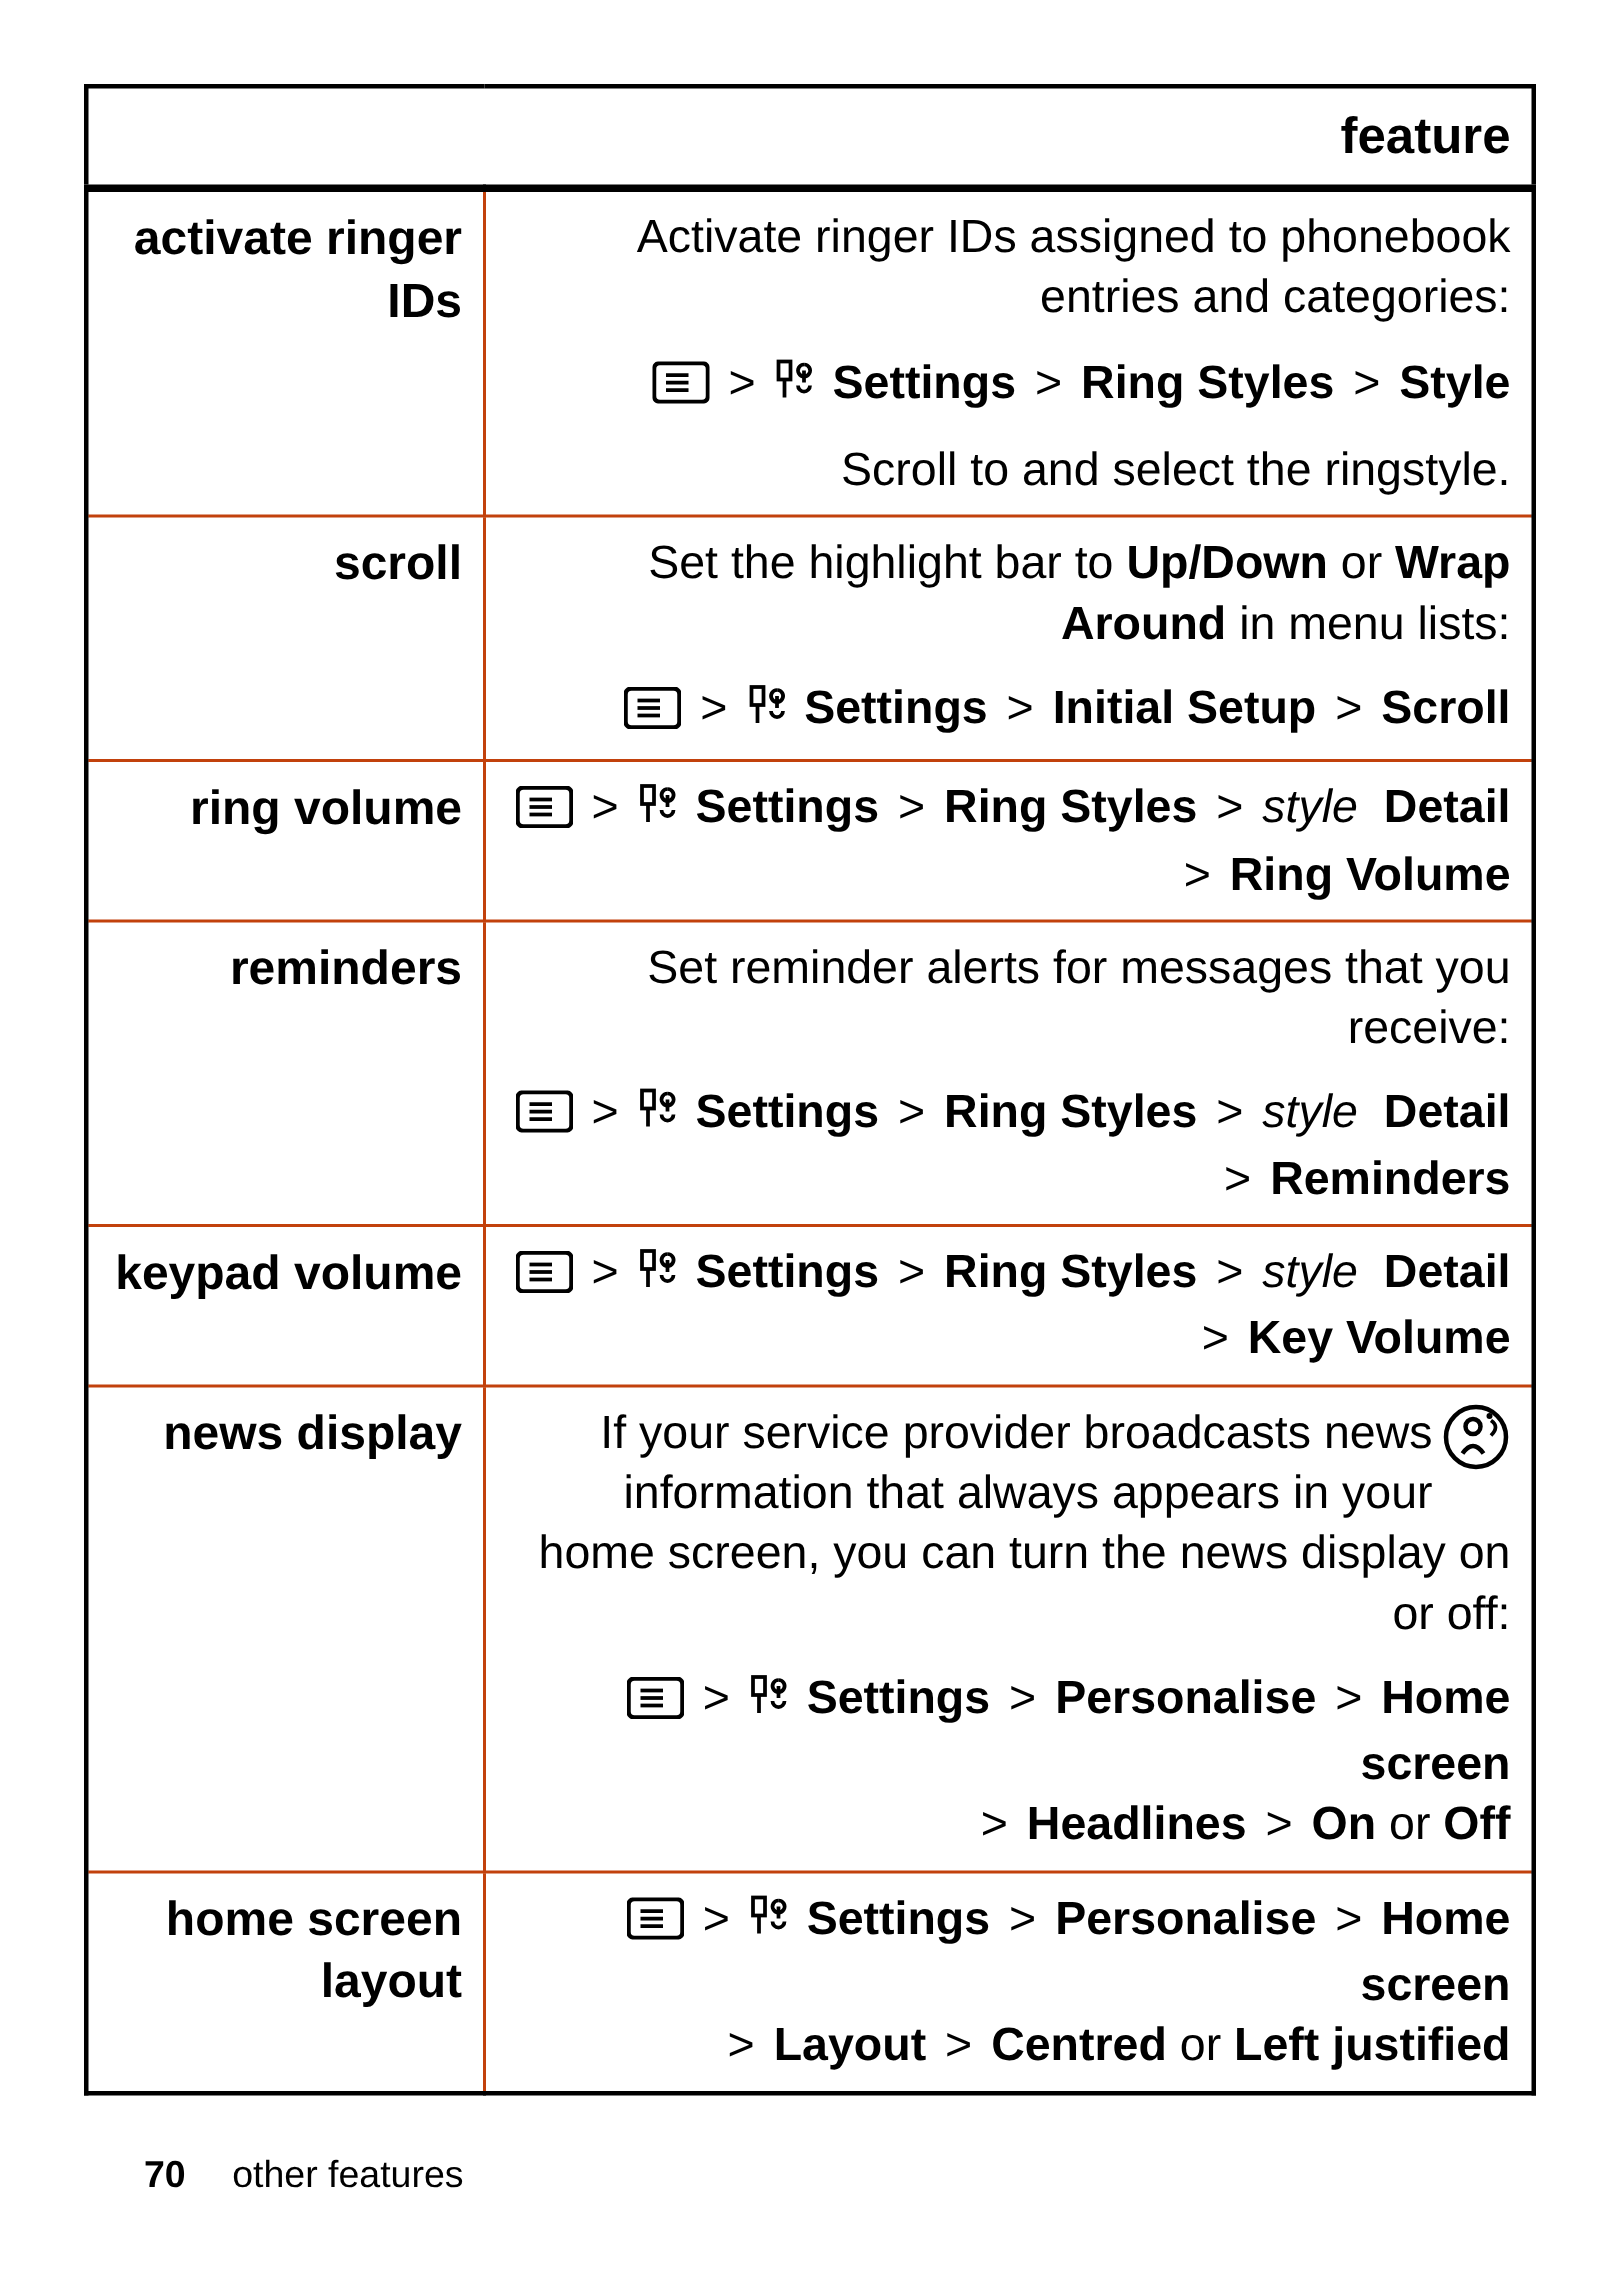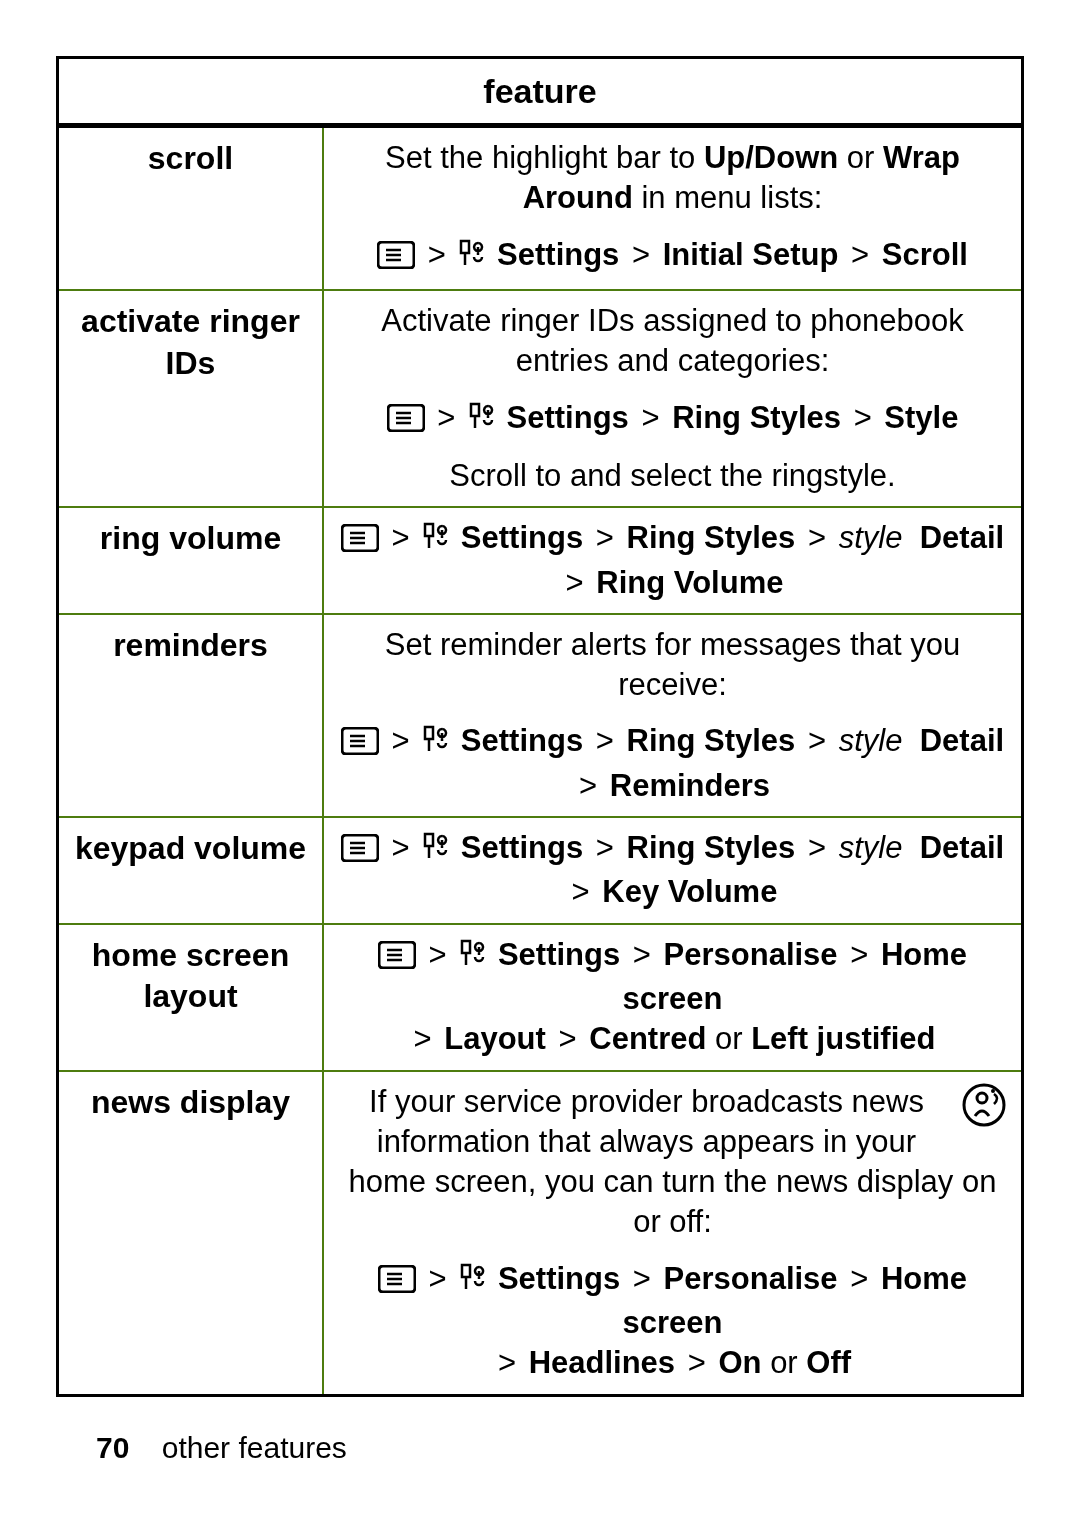--- a/index.html
+++ b/index.html
@@ -16,24 +16,24 @@
     position: relative;
   }
   .tbl {
     width: 100%;
     border: 3px solid #000;
     border-collapse: collapse;
     font-size: 31px;
     line-height: 1.3;
   }
   .tbl th, .tbl td {
-    border: 2px solid #4d7c0f;
+    border: 2px solid #c2410c;
     padding: 10px 14px 10px 14px;
     vertical-align: top;
-    text-align: center;
+    text-align: right;
   }
   .tbl th.header {
     font-size: 34px;
     font-weight: bold;
     border-bottom: 5px solid #000;
   }
   .col-feature {
     width: 235px;
     font-weight: bold;
     font-size: 32px;
@@ -52,37 +52,69 @@
   .op-icon {
     display: inline-block;
     vertical-align: middle;
     float: right;
     margin-left: 6px;
   }
   .footer {
     position: absolute;
     left: 96px;
     bottom: 56px;
-    font-size: 30px;
+    font-size: 25px;
   }
   .footer .pn { font-weight: bold; margin-right: 24px; }
   .after-text { margin-top: 14px; }
 </style>
 </head>
 <body>
 
 <div class="page">
 
   <table class="tbl">
     <tbody>
         <tr>
       <th class="header" colspan="2">feature</th>
     </tr>
 
     <tr>
+      <td class="col-feature">activate ringer IDs</td>
+      <td>
+        <div>Activate ringer IDs assigned to phonebook entries and categories:</div>
+        <div class="navline">
+          <span class="menu-icon">
+            <svg width="38" height="28">
+                  <rect x="1" y="1" width="36" height="26" rx="4" fill="none" stroke="#000" stroke-width="3"></rect>
+                  <line x1="9" y1="9" x2="24" y2="9" stroke="#000" stroke-width="2.5"></line>
+                  <line x1="9" y1="14" x2="24" y2="14" stroke="#000" stroke-width="2.5"></line>
+                  <line x1="9" y1="19" x2="24" y2="19" stroke="#000" stroke-width="2.5"></line>
+                </svg>
+          </span>
+          <span class="gt">&gt;</span>
+          <span class="tool-icon">
+            <svg width="30" height="30">
+                  <rect x="3" y="2" width="8" height="12" fill="none" stroke="#000" stroke-width="2.5"></rect>
+                  <line x1="7" y1="14" x2="7" y2="26" stroke="#000" stroke-width="2.5"></line>
+                  <path d="M20 4 a4 4 0 1 0 0.1 0 M20 8 L20 16" fill="none" stroke="#000" stroke-width="2.5"></path>
+                  <path d="M16 18 a4 4 0 0 0 8 0" fill="none" stroke="#000" stroke-width="2.5"></path>
+                </svg>
+          </span>
+          <span class="b">Settings</span>
+          <span class="gt">&gt;</span>
+          <span class="b">Ring Styles</span>
+          <span class="gt">&gt;</span>
+          <span class="b">Style</span>
+        </div>
+        <div class="after-text">Scroll to and select the ringstyle.</div>
+      </td>
+    </tr>
+
+    <tr>
       <td class="col-feature">scroll</td>
       <td>
         <div>
           <span>Set the highlight bar to </span><span class="b">Up/Down</span><span> or </span><span class="b">Wrap Around</span><span> in menu lists:</span>
         </div>
         <div class="navline">
           <span class="menu-icon">
             <svg width="38" height="28">
                   <rect x="1" y="1" width="36" height="26" rx="4" fill="none" stroke="#000" stroke-width="3"></rect>
                   <line x1="9" y1="9" x2="24" y2="9" stroke="#000" stroke-width="2.5"></line>
@@ -102,52 +134,20 @@
           <span class="b">Settings</span>
           <span class="gt">&gt;</span>
           <span class="b">Initial Setup</span>
           <span class="gt">&gt;</span>
           <span class="b">Scroll</span>
         </div>
       </td>
     </tr>
 
     <tr>
-      <td class="col-feature">activate ringer IDs</td>
-      <td>
-        <div>Activate ringer IDs assigned to phonebook entries and categories:</div>
-        <div class="navline">
-          <span class="menu-icon">
-            <svg width="38" height="28">
-                  <rect x="1" y="1" width="36" height="26" rx="4" fill="none" stroke="#000" stroke-width="3"></rect>
-                  <line x1="9" y1="9" x2="24" y2="9" stroke="#000" stroke-width="2.5"></line>
-                  <line x1="9" y1="14" x2="24" y2="14" stroke="#000" stroke-width="2.5"></line>
-                  <line x1="9" y1="19" x2="24" y2="19" stroke="#000" stroke-width="2.5"></line>
-                </svg>
-          </span>
-          <span class="gt">&gt;</span>
-          <span class="tool-icon">
-            <svg width="30" height="30">
-                  <rect x="3" y="2" width="8" height="12" fill="none" stroke="#000" stroke-width="2.5"></rect>
-                  <line x1="7" y1="14" x2="7" y2="26" stroke="#000" stroke-width="2.5"></line>
-                  <path d="M20 4 a4 4 0 1 0 0.1 0 M20 8 L20 16" fill="none" stroke="#000" stroke-width="2.5"></path>
-                  <path d="M16 18 a4 4 0 0 0 8 0" fill="none" stroke="#000" stroke-width="2.5"></path>
-                </svg>
-          </span>
-          <span class="b">Settings</span>
-          <span class="gt">&gt;</span>
-          <span class="b">Ring Styles</span>
-          <span class="gt">&gt;</span>
-          <span class="b">Style</span>
-        </div>
-        <div class="after-text">Scroll to and select the ringstyle.</div>
-      </td>
-    </tr>
-
-    <tr>
       <td class="col-feature">ring volume</td>
       <td>
         <div class="navline nomt">
           <span class="menu-icon">
             <svg width="38" height="28">
                   <rect x="1" y="1" width="36" height="26" rx="4" fill="none" stroke="#000" stroke-width="3"></rect>
                   <line x1="9" y1="9" x2="24" y2="9" stroke="#000" stroke-width="2.5"></line>
                   <line x1="9" y1="14" x2="24" y2="14" stroke="#000" stroke-width="2.5"></line>
                   <line x1="9" y1="19" x2="24" y2="19" stroke="#000" stroke-width="2.5"></line>
                 </svg>
@@ -232,55 +232,20 @@
           </span>
           <span class="b">Settings</span>
           <span class="gt">&gt;</span>
           <span class="b">Ring Styles</span>
           <span class="gt">&gt;</span>
           <span class="i">style</span>
           <span class="b">&nbsp;</span><span class="b">Detail</span>
           <br>
           <span class="gt">&gt;</span>
           <span class="b">Key Volume</span>
-        </div>
-      </td>
-    </tr>
-
-    <tr>
-      <td class="col-feature">home screen layout</td>
-      <td>
-        <div class="navline nomt">
-          <span class="menu-icon">
-            <svg width="38" height="28">
-                  <rect x="1" y="1" width="36" height="26" rx="4" fill="none" stroke="#000" stroke-width="3"></rect>
-                  <line x1="9" y1="9" x2="24" y2="9" stroke="#000" stroke-width="2.5"></line>
-                  <line x1="9" y1="14" x2="24" y2="14" stroke="#000" stroke-width="2.5"></line>
-                  <line x1="9" y1="19" x2="24" y2="19" stroke="#000" stroke-width="2.5"></line>
-                </svg>
-          </span>
-          <span class="gt">&gt;</span>
-          <span class="tool-icon">
-            <svg width="30" height="30">
-                  <rect x="3" y="2" width="8" height="12" fill="none" stroke="#000" stroke-width="2.5"></rect>
-                  <line x1="7" y1="14" x2="7" y2="26" stroke="#000" stroke-width="2.5"></line>
-                  <path d="M20 4 a4 4 0 1 0 0.1 0 M20 8 L20 16" fill="none" stroke="#000" stroke-width="2.5"></path>
-                  <path d="M16 18 a4 4 0 0 0 8 0" fill="none" stroke="#000" stroke-width="2.5"></path>
-                </svg>
-          </span>
-          <span class="b">Settings</span>
-          <span class="gt">&gt;</span>
-          <span class="b">Personalise</span>
-          <span class="gt">&gt;</span>
-          <span class="b">Home screen</span>
-          <br>
-          <span class="gt">&gt;</span>
-          <span class="b">Layout</span>
-          <span class="gt">&gt;</span>
-          <span class="b">Centred</span><span> or </span><span class="b">Left justified</span>
         </div>
       </td>
     </tr>
 
     <tr>
       <td class="col-feature">news display</td>
       <td>
         <span class="op-icon">
           <svg width="46" height="46">
                 <circle cx="23" cy="23" r="20" fill="none" stroke="#000" stroke-width="3"></circle>
@@ -316,20 +281,55 @@
           <span class="b">Home screen</span>
           <br>
           <span class="gt">&gt;</span>
           <span class="b">Headlines</span>
           <span class="gt">&gt;</span>
           <span class="b">On</span><span> or </span><span class="b">Off</span>
         </div>
       </td>
     </tr>
 
+    <tr>
+      <td class="col-feature">home screen layout</td>
+      <td>
+        <div class="navline nomt">
+          <span class="menu-icon">
+            <svg width="38" height="28">
+                  <rect x="1" y="1" width="36" height="26" rx="4" fill="none" stroke="#000" stroke-width="3"></rect>
+                  <line x1="9" y1="9" x2="24" y2="9" stroke="#000" stroke-width="2.5"></line>
+                  <line x1="9" y1="14" x2="24" y2="14" stroke="#000" stroke-width="2.5"></line>
+                  <line x1="9" y1="19" x2="24" y2="19" stroke="#000" stroke-width="2.5"></line>
+                </svg>
+          </span>
+          <span class="gt">&gt;</span>
+          <span class="tool-icon">
+            <svg width="30" height="30">
+                  <rect x="3" y="2" width="8" height="12" fill="none" stroke="#000" stroke-width="2.5"></rect>
+                  <line x1="7" y1="14" x2="7" y2="26" stroke="#000" stroke-width="2.5"></line>
+                  <path d="M20 4 a4 4 0 1 0 0.1 0 M20 8 L20 16" fill="none" stroke="#000" stroke-width="2.5"></path>
+                  <path d="M16 18 a4 4 0 0 0 8 0" fill="none" stroke="#000" stroke-width="2.5"></path>
+                </svg>
+          </span>
+          <span class="b">Settings</span>
+          <span class="gt">&gt;</span>
+          <span class="b">Personalise</span>
+          <span class="gt">&gt;</span>
+          <span class="b">Home screen</span>
+          <br>
+          <span class="gt">&gt;</span>
+          <span class="b">Layout</span>
+          <span class="gt">&gt;</span>
+          <span class="b">Centred</span><span> or </span><span class="b">Left justified</span>
+        </div>
+      </td>
+    </tr>
+
   </tbody>
     </table>
 
   <div class="footer">
     <span class="pn">70</span>
     <span>other features</span>
   </div>
 
 </div>
 

